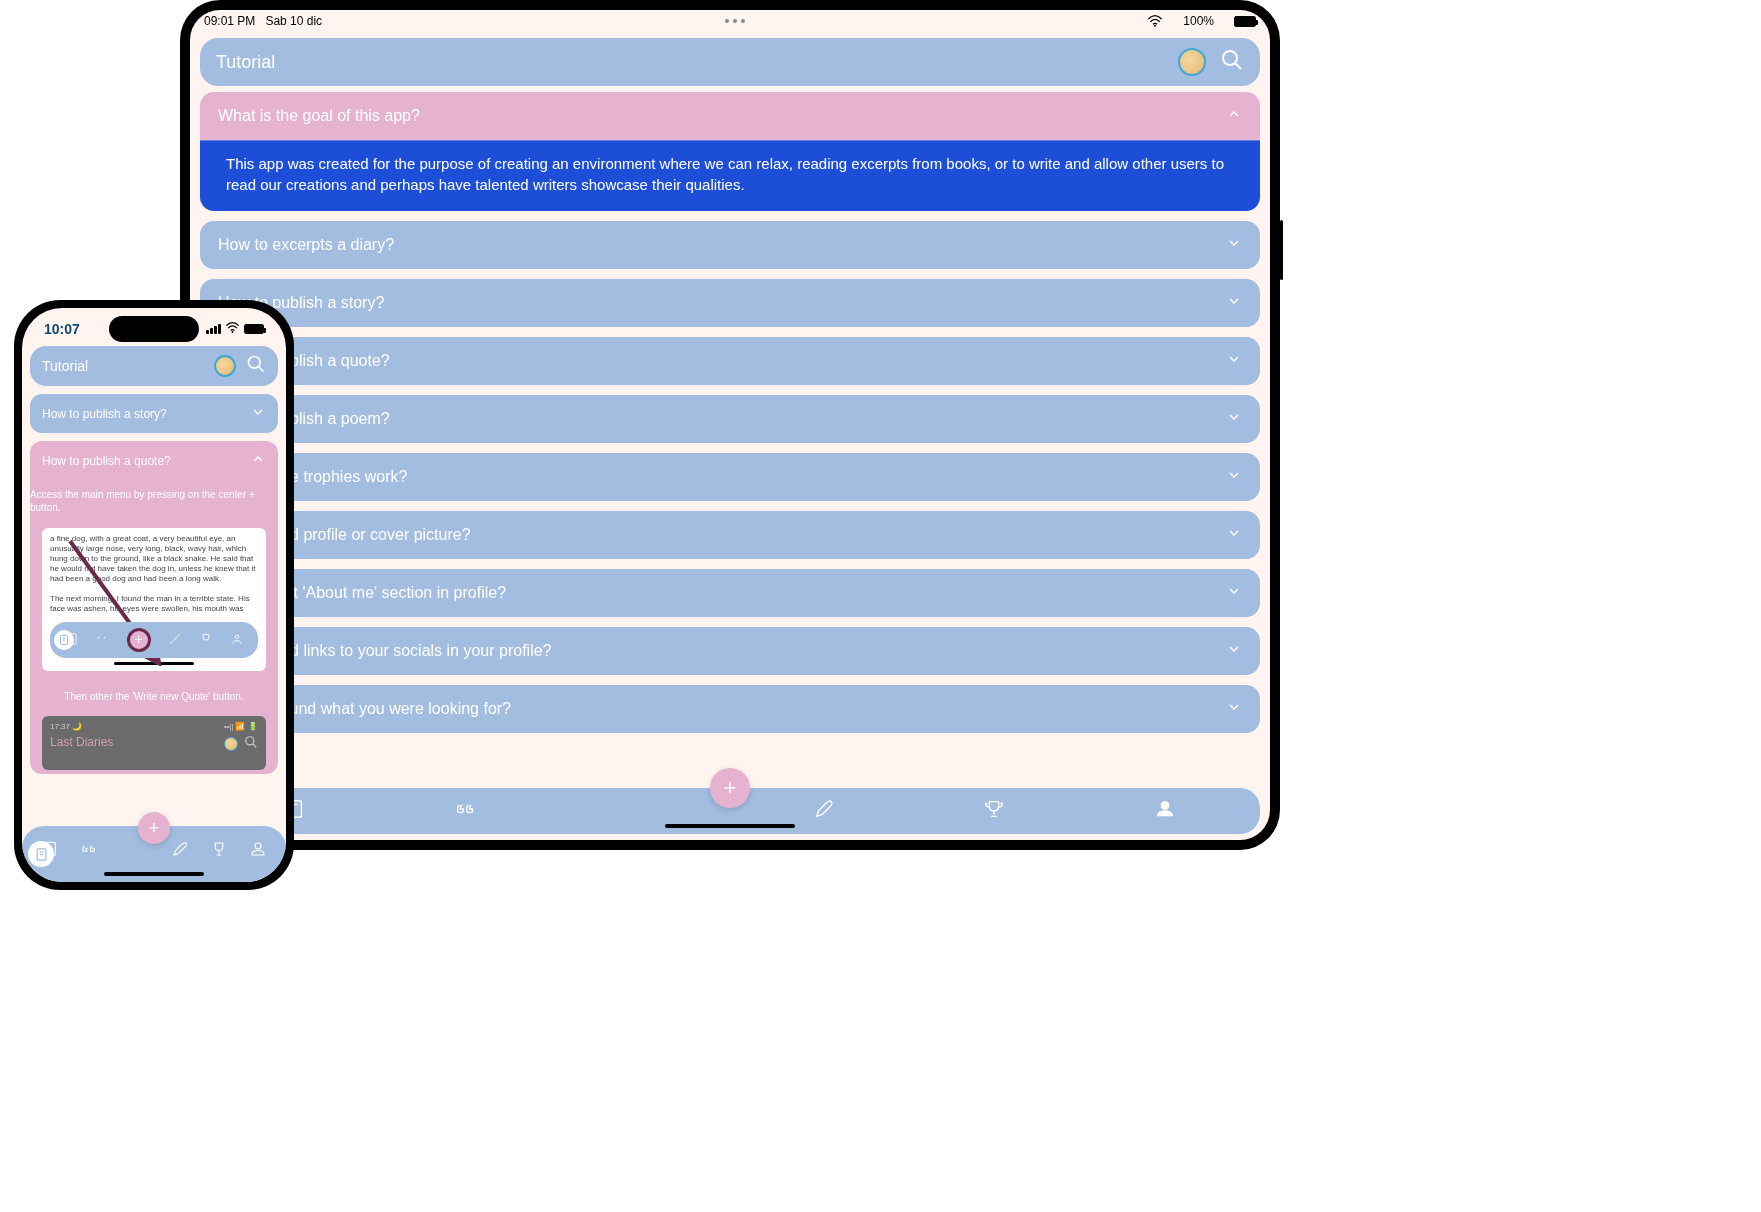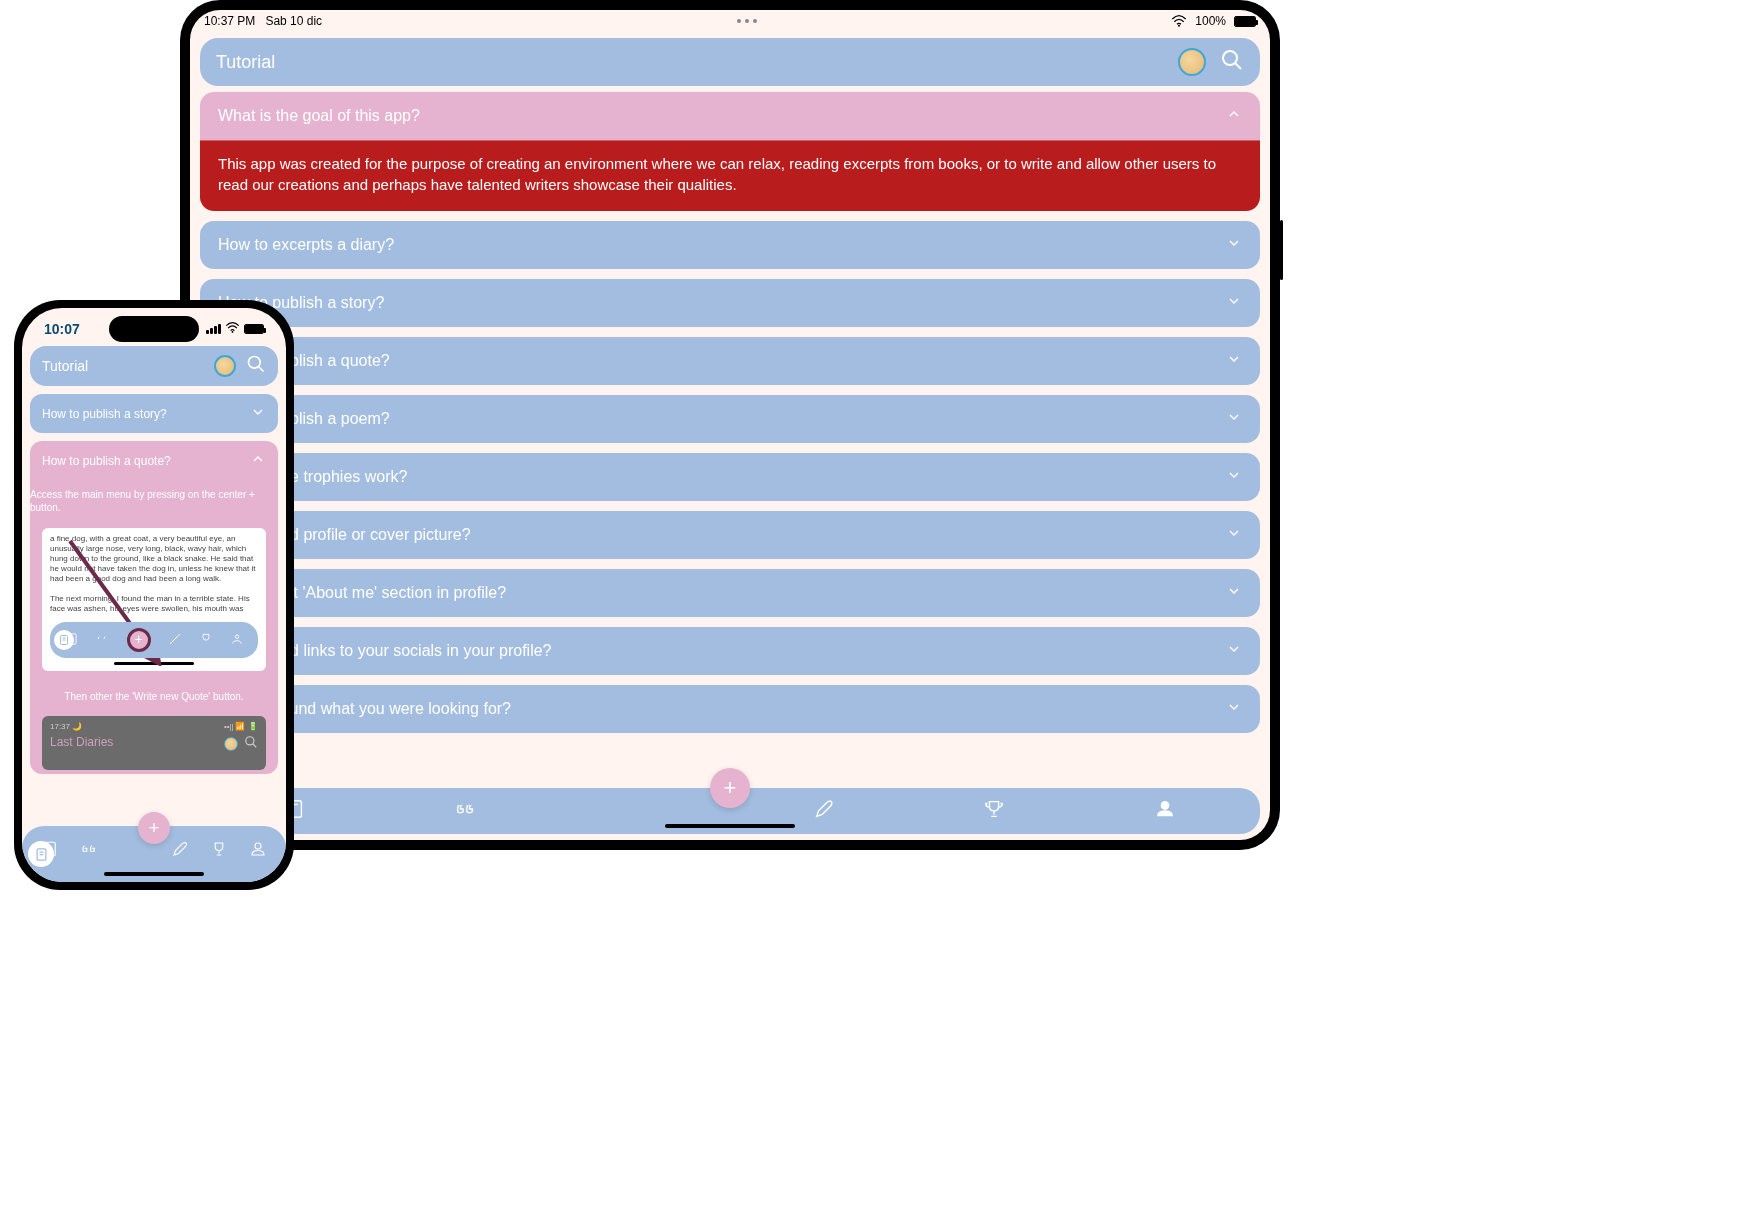--- a/index.html
+++ b/index.html
@@ -35,21 +35,21 @@
     .ipad-status {
       display: flex;
       justify-content: space-between;
       align-items: center;
       padding: 4px 14px;
       font-size: 12px;
       color: #000;
     }
     .ipad-status .center-dots { display: flex; gap: 4px; }
     .ipad-status .center-dots span { width: 4px; height: 4px; border-radius: 50%; background: #888; }
-    .ipad-status .right { display: flex; align-items: center; gap: 8px; }
+    .ipad-status .right { display: flex; align-items: center; gap: 20px; }
     .battery { width: 22px; height: 11px; border: 1px solid #000; border-radius: 2px; position: relative; }
     .battery::after { content:''; position:absolute; right:-3px; top:3px; width:2px; height:5px; background:#000; border-radius:0 1px 1px 0; }
     .battery .fill { background:#000; width:100%; height:100%; border-radius:1px; }
 
     .header-bar {
       background: #a3bde0;
       margin: 6px 10px;
       border-radius: 18px;
       padding: 10px 16px;
       display: flex;
@@ -83,24 +83,24 @@
       align-items: center;
       font-size: 16px;
       cursor: pointer;
     }
     .accordion-item.expanded {
       background: #e5b3d0;
       border-radius: 14px 14px 0 0;
       margin-bottom: 0;
     }
     .accordion-body {
-      background: #b91c1c;
+      background: #1d4ed8;
       color: #fff;
       border-radius: 0 0 14px 14px;
-      padding: 12px 18px 16px;
+      padding: 12px 26px 16px;
       margin-bottom: 10px;
       font-size: 15px;
       line-height: 1.4;
       border-top: 1px solid rgba(255,255,255,0.3);
     }
     .chevron svg { width: 16px; height: 16px; fill: none; stroke: #fff; stroke-width: 2; }
 
     .ipad-tabbar {
       background: #a3bde0;
       margin: 0 10px 6px;
@@ -318,21 +318,21 @@
   </style>
 </head>
 <body>
 
 <div class="ipad-frame">
   <div class="ipad-side-btn"></div>
   <div class="ipad-screen">
 
     <div class="ipad-status">
       <div>
-        <span>10:37 PM</span>&nbsp;&nbsp;
+        <span>09:01 PM</span>&nbsp;&nbsp;
         <span>Sab 10 dic</span>
       </div>
       <div class="center-dots">
           <span></span>
           <span></span>
           <span></span>
         </div>
       <div class="right">
         <svg width="16" height="12" viewBox="0 0 24 18">
             <path d="M2 6 Q12 -4 22 6 M5 10 Q12 3 19 10 M9 14 Q12 11 15 14" stroke="#000" fill="none" stroke-width="2"></path>

